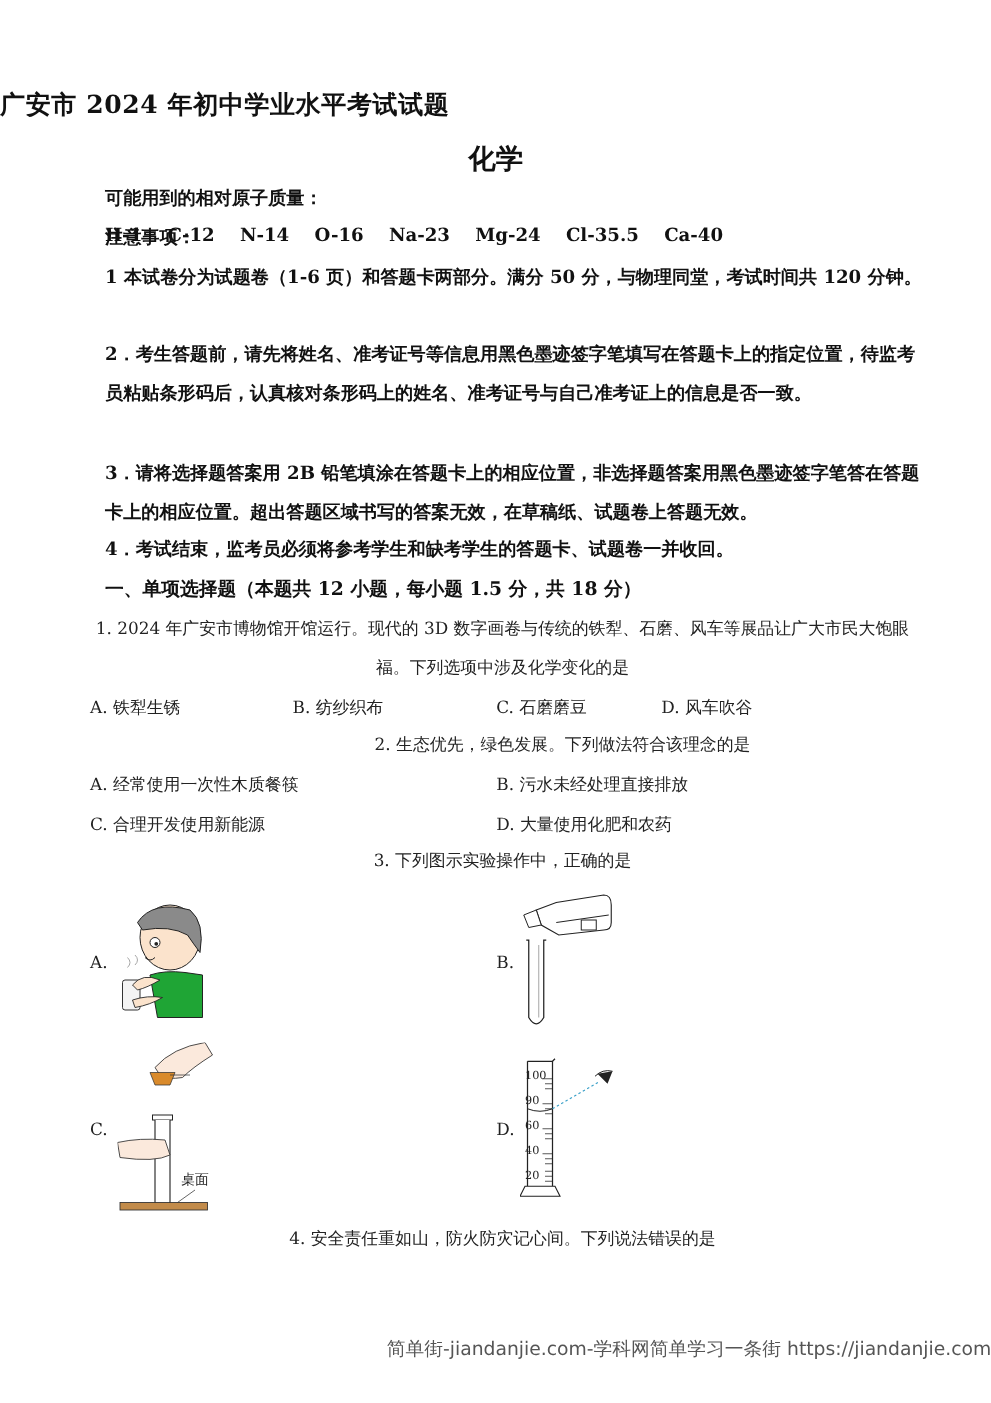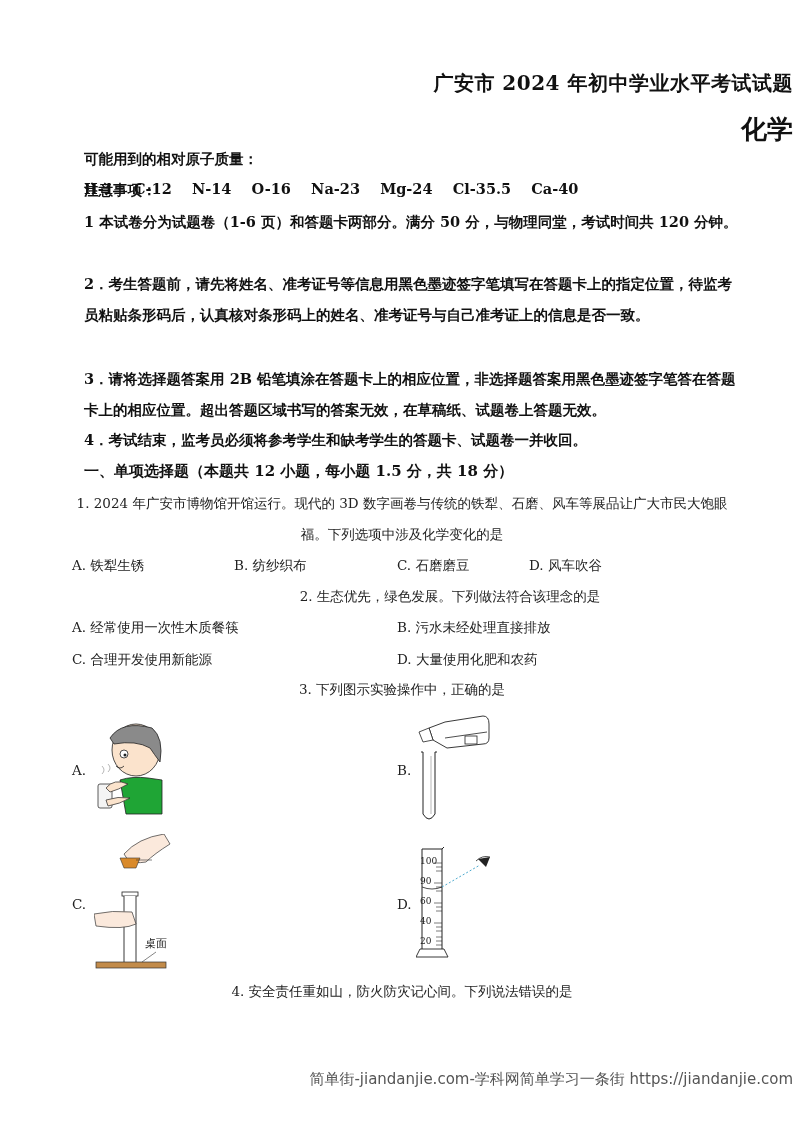--- a/index.html
+++ b/index.html
@@ -1,20 +1,20 @@
 <!DOCTYPE html>
 <html><head>
 <meta charset="utf-8">
 <style>
   html, body { margin: 0; padding: 0; background: #ffffff; }
   body { width: 793px; height: 1122px; position: relative; overflow: hidden;
          font-family: "DejaVu Serif", "Liberation Serif", serif; color: #111; }
   .abs { position: absolute; }
-  .title { left: 0; width: 793px; text-align: right; font-weight: bold; font-size: 20px; top: 70px; letter-spacing: 0.5px; }
-  .subtitle { left: 0; width: 793px; text-align: right; font-weight: bold; font-size: 26px; top: 112px; }
+  .title { left: 0; width: 793px; text-align: left; font-weight: bold; font-size: 20px; top: 70px; letter-spacing: 0.5px; }
+  .subtitle { left: 0; width: 793px; text-align: center; font-weight: bold; font-size: 22px; top: 112px; }
   .bold { font-weight: bold; font-size: 14.5px; left: 84px; width: 660px; line-height: 30px; }
   .norm { font-size: 13.5px; left: 72px; width: 660px; line-height: 31px; color: #222; text-align: center; }
   .opt { font-size: 13.5px; color: #222; }
   .footer { left: 0; width: 793px; text-align: right; font-family: "DejaVu Sans", sans-serif; font-size: 15px; color: #555; top: 1070px; }
   .fig { position: absolute; }
   .fig-label { position: absolute; font-size: 13.5px; color: #222; }
 </style>
 </head>
 <body>
 

